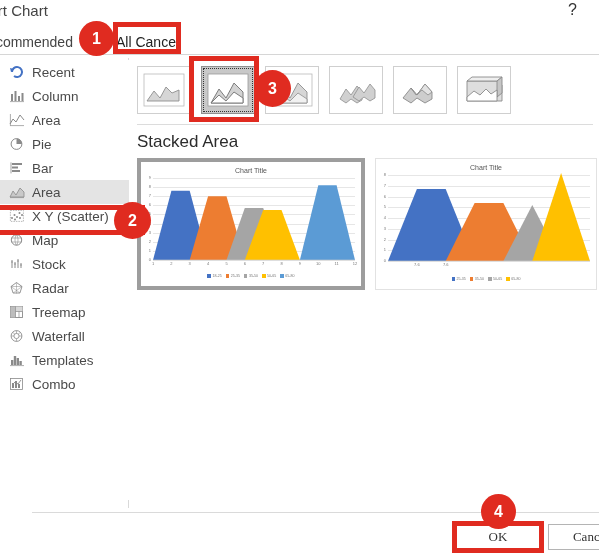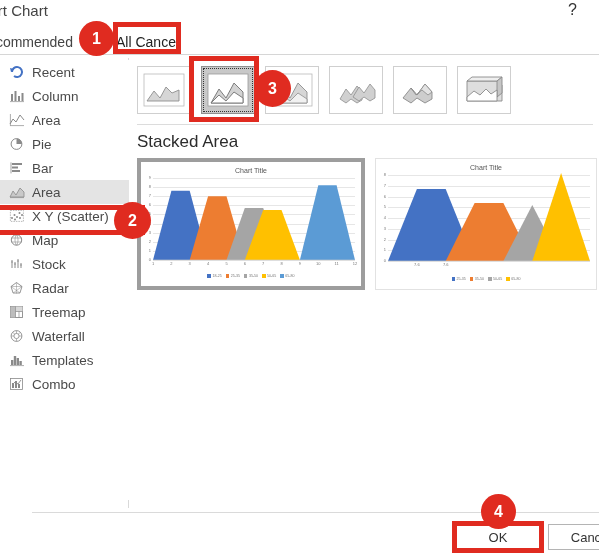--- a/index.html
+++ b/index.html
@@ -56,21 +56,21 @@
   .xtick{position:absolute;font-size:4px;color:#777;text-align:center;line-height:4px;}
   .legend{position:absolute;width:100%;display:flex;justify-content:center;gap:4px;}
   .lg{display:flex;align-items:center;gap:1.5px;}
   .lg .sw{width:3.5px;height:3.5px;display:block;}
   .lg .tx{font-size:3.6px;color:#777;line-height:4px;}
 
   
   .footdiv{position:absolute;left:32px;top:512px;width:567px;height:1px;background:#dadada;}
   .btn{position:absolute;top:524px;height:26px;box-sizing:border-box;background:#fff;
        border:1px solid #b4b4b4;font-size:13px;color:#333;cursor:pointer;
-       display:flex;align-items:center;justify-content:center;font-family:Liberation Sans, sans-serif;}
+       display:flex;align-items:center;justify-content:center;font-family:Liberation Serif, serif;}
   .btn.ok{left:455px;width:86px;border:2px solid #2f7fd1;}
   .btn.cancel{left:548px;width:86px;}
 
   
   .anno-box{position:absolute;border:5px solid #E02B20;box-sizing:border-box;pointer-events:none;}
   .anno-num{position:absolute;border-radius:50%;background:#E02B20;color:#fff;
             display:flex;align-items:center;justify-content:center;
             font-size:16px;font-weight:bold;font-family:"Liberation Sans", sans-serif;pointer-events:none;}
 </style>
 </head>

